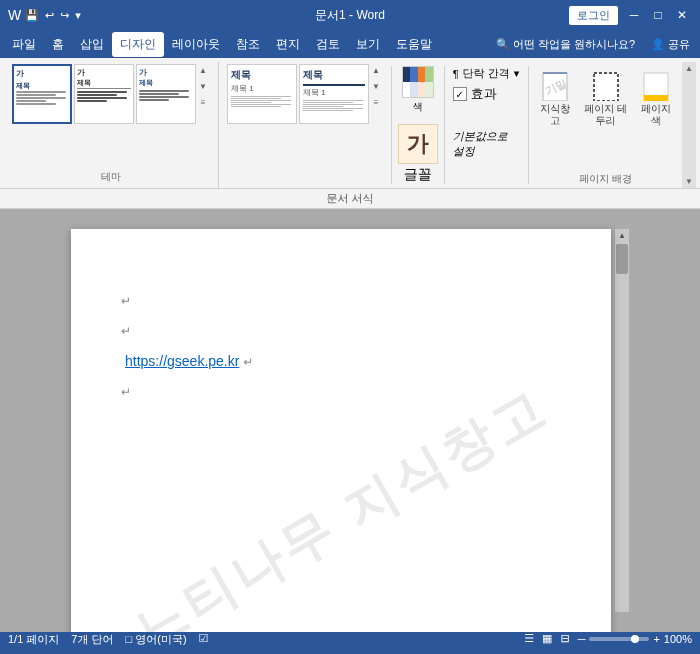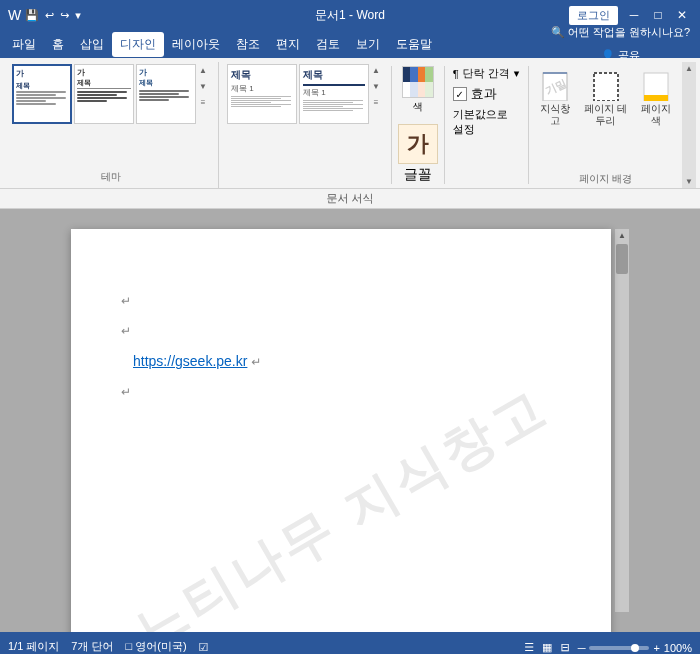--- a/index.html
+++ b/index.html
@@ -94,21 +94,20 @@
     }
     .menu-item.active {
       background: white;
       color: #2b579a;
     }
     .menu-right {
       margin-left: auto;
       display: flex;
       align-items: center;
       gap: 4px;
-      flex-direction: column;
     }
     .menu-right-item {
       color: white;
       font-size: 11px;
       padding: 2px 6px;
       cursor: pointer;
     }
 
     
     .ribbon {
@@ -394,21 +393,21 @@
       line-height: 1.4;
       text-align: center;
     }
 
     
     .status-bar {
       background: #2b579a;
       color: white;
       height: 22px;
       display: flex;
-      align-items: flex-end;
+      align-items: flex-start;
       padding: 0 8px;
       font-size: 11px;
       flex-shrink: 0;
       gap: 12px;
     }
     .status-bar-right {
       margin-left: auto;
       display: flex;
       align-items: center;
       gap: 8px;
@@ -598,21 +597,21 @@
     <div style="display:flex;flex-direction:column;padding:4px 8px;gap:4px;justify-content:flex-start;">
       <div class="paragraph-btn">
         <span>¶</span>
         <span style="font-size:11px;">단락 간격</span>
         <span>▾</span>
       </div>
       <div class="effects-btn">
         <div class="effects-check">✓</div>
         <span style="font-size:13px;">효과</span>
       </div>
-      <div class="effects-btn" style="margin-top:0;">
+      <div class="effects-btn" style="margin-top:22px;font-style:italic;">
         <span style="font-size:11px;">기본값으로 설정</span>
       </div>
     </div>
 
     <div class="ribbon-divider"></div>
 
     <div style="display:flex;flex-direction:column;padding:4px 4px 0 4px;">
       <div style="display:flex;gap:4px;flex:1;">
 
         <div class="ribbon-icon-btn">
@@ -669,21 +668,21 @@
       <div>느티나무 지식창고</div>
     </div>
 
     <div class="page-content">
       <div style="margin-bottom:8px;">
         <span class="paragraph-mark">↵</span>
       </div>
       <div style="margin-bottom:8px;">
         <span class="paragraph-mark">↵</span>
       </div>
-      <div style="margin:8px 12px;">
+      <div style="margin:8px 4px;">
         <a class="doc-link">https://gseek.pe.kr</a>
         <span class="paragraph-mark">↵</span>
       </div>
       <div style="margin-top:8px;">
         <span class="paragraph-mark">↵</span>
       </div>
     </div>
   </div>
 
   <div style="width:14px;background:#c8c8c8;margin-left:4px;flex-shrink:0;display:flex;flex-direction:column;align-items:center;">

